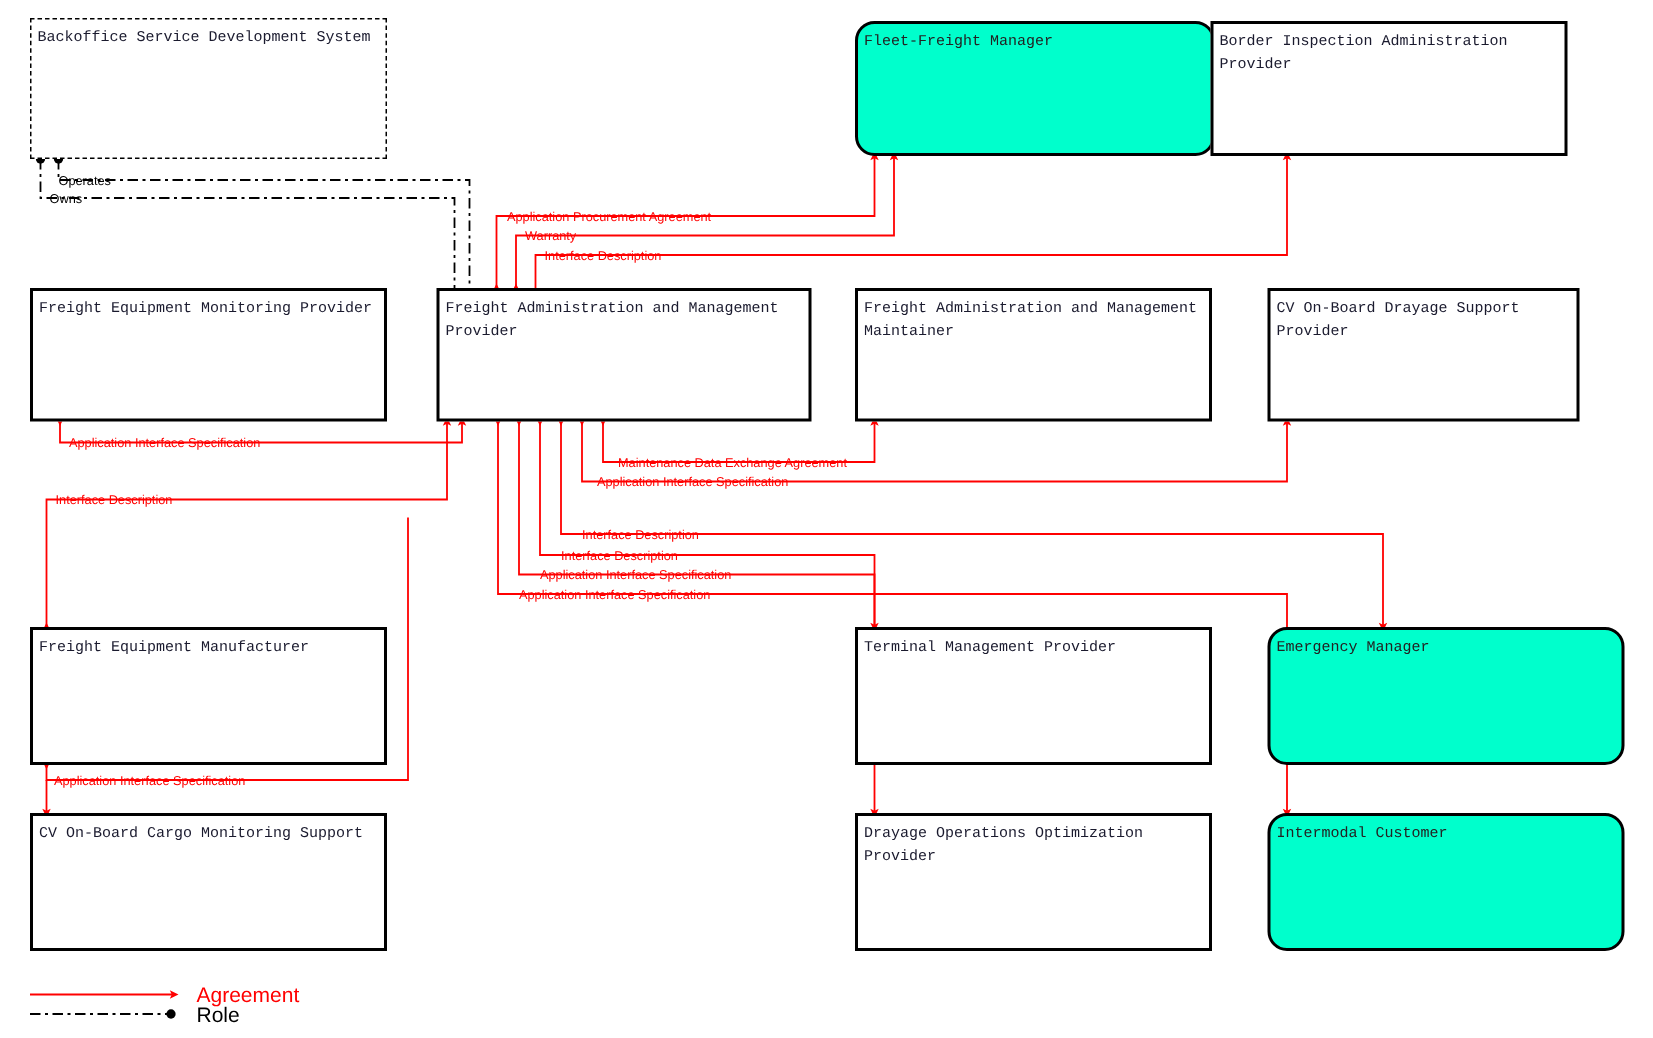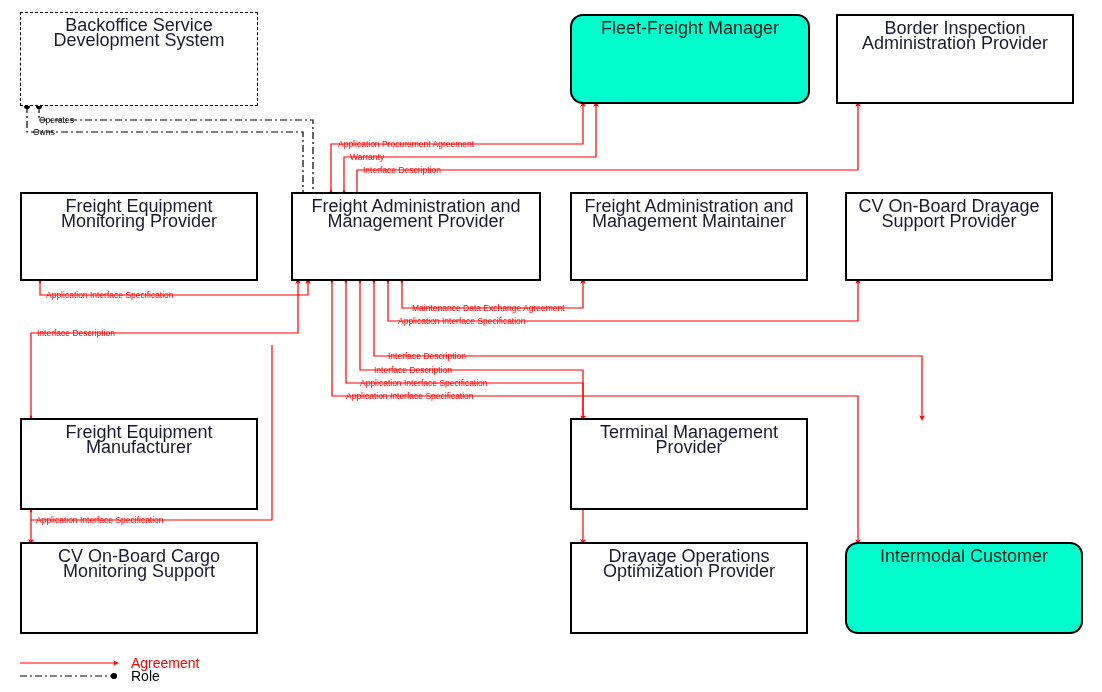--- a/index.html
+++ b/index.html
@@ -2,22 +2,22 @@
 <html><head>
 <meta charset="utf-8">
 <style>
   html,body{margin:0;padding:0;background:#ffffff;}
   body{font-family:"Liberation Sans",sans-serif;}
   #canvas{position:relative;width:1102px;height:692px;background:#ffffff;overflow:hidden;}
   #wires{position:absolute;left:0;top:0;width:1102px;height:692px;}
   .node{position:absolute;box-sizing:border-box;border:2px solid #000000;background:#ffffff;}
   .node.filled{background:#00FFCC;border-radius:13px;}
   .node.dashed{border:1px dashed #000000;background:#ffffff;}
-  .node-label{position:absolute;left:4px;right:4px;top:5px;text-align:center;
-     font-size:18px;line-height:15px;color:#1a1a2e;font-family:Liberation Sans, sans-serif;}
+  .node-label{position:absolute;left:4px;right:4px;top:5px;
+     font-size:10px;line-height:15px;color:#1a1a2e;font-family:Liberation Mono, monospace;}
   .node.filled .node-label{color:#222222;}
   .wlabel{position:absolute;font-size:8.5px;line-height:9px;color:#FF0000;white-space:nowrap;
      font-family:"Liberation Sans",sans-serif;}
   .rlabel{position:absolute;font-size:8.5px;line-height:9px;color:#000000;white-space:nowrap;
      font-family:"Liberation Sans",sans-serif;}
   .legend-text{position:absolute;font-size:14px;line-height:10px;white-space:nowrap;
      font-family:"Liberation Sans",sans-serif;}
   .legend-text.agreement{color:#FF0000;}
   .legend-text.role{color:#000000;}
 </style>
@@ -78,21 +78,21 @@
   </svg>
 
   <div class="node dashed" style="left:20px;top:12px;width:238px;height:94px;">
     <div class="node-label">Backoffice Service Development System</div>
   </div>
 
   <div class="node filled" style="left:570px;top:14px;width:240px;height:90px;">
     <div class="node-label">Fleet-Freight Manager</div>
   </div>
 
-  <div class="node" style="left:836px;top:14px;width:238px;height:90px;">
+  <div class="node" style="left:807px;top:14px;width:238px;height:90px;">
     <div class="node-label">Border Inspection Administration Provider</div>
   </div>
 
   <div class="node" style="left:20px;top:192px;width:238px;height:89px;">
     <div class="node-label">Freight Equipment Monitoring Provider</div>
   </div>
 
   <div class="node" style="left:291px;top:192px;width:250px;height:89px;border-width:2px;padding-left:11px;">
     <div class="node-label">Freight Administration and Management Provider</div>
   </div>
@@ -106,20 +106,23 @@
   </div>
 
   <div class="node" style="left:20px;top:418px;width:238px;height:92px;">
     <div class="node-label">Freight Equipment Manufacturer</div>
   </div>
 
   <div class="node" style="left:570px;top:418px;width:238px;height:92px;">
     <div class="node-label">Terminal Management Provider</div>
   </div>
 
+  <div class="node filled" style="left:845px;top:418px;width:238px;height:92px;">
+    <div class="node-label">Emergency Manager</div>
+  </div>
 
   <div class="node" style="left:20px;top:542px;width:238px;height:92px;">
     <div class="node-label">CV On-Board Cargo Monitoring Support</div>
   </div>
 
   <div class="node" style="left:570px;top:542px;width:238px;height:92px;">
     <div class="node-label">Drayage Operations Optimization Provider</div>
   </div>
 
   <div class="node filled" style="left:845px;top:542px;width:238px;height:92px;">

